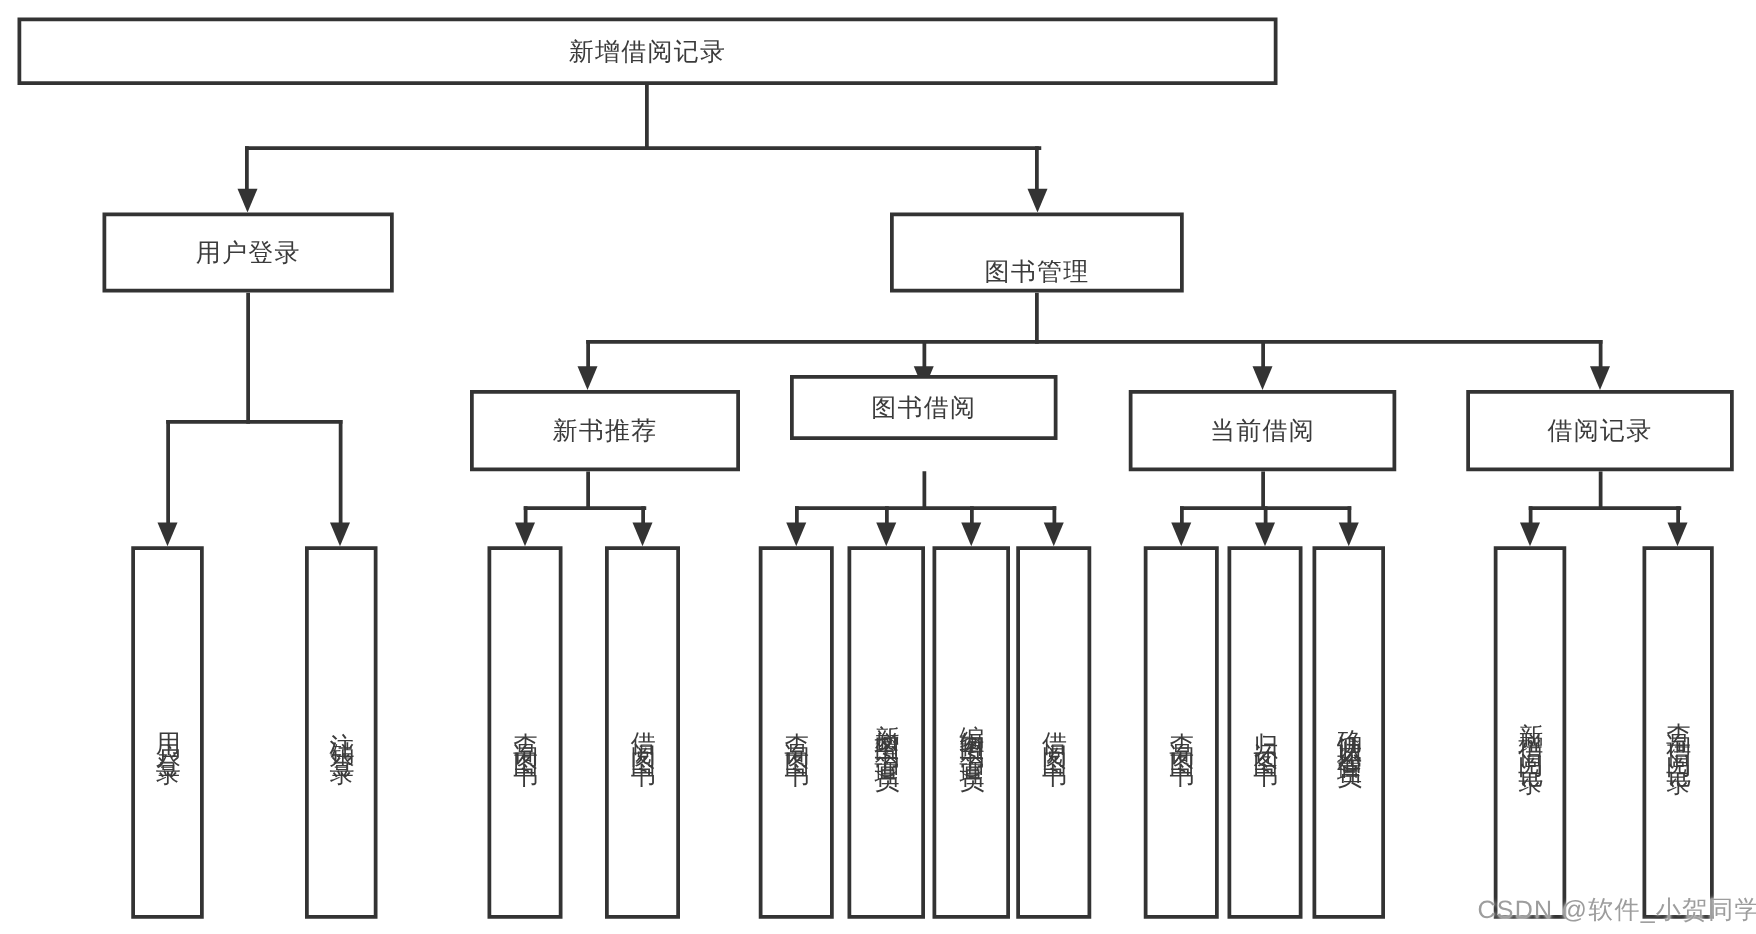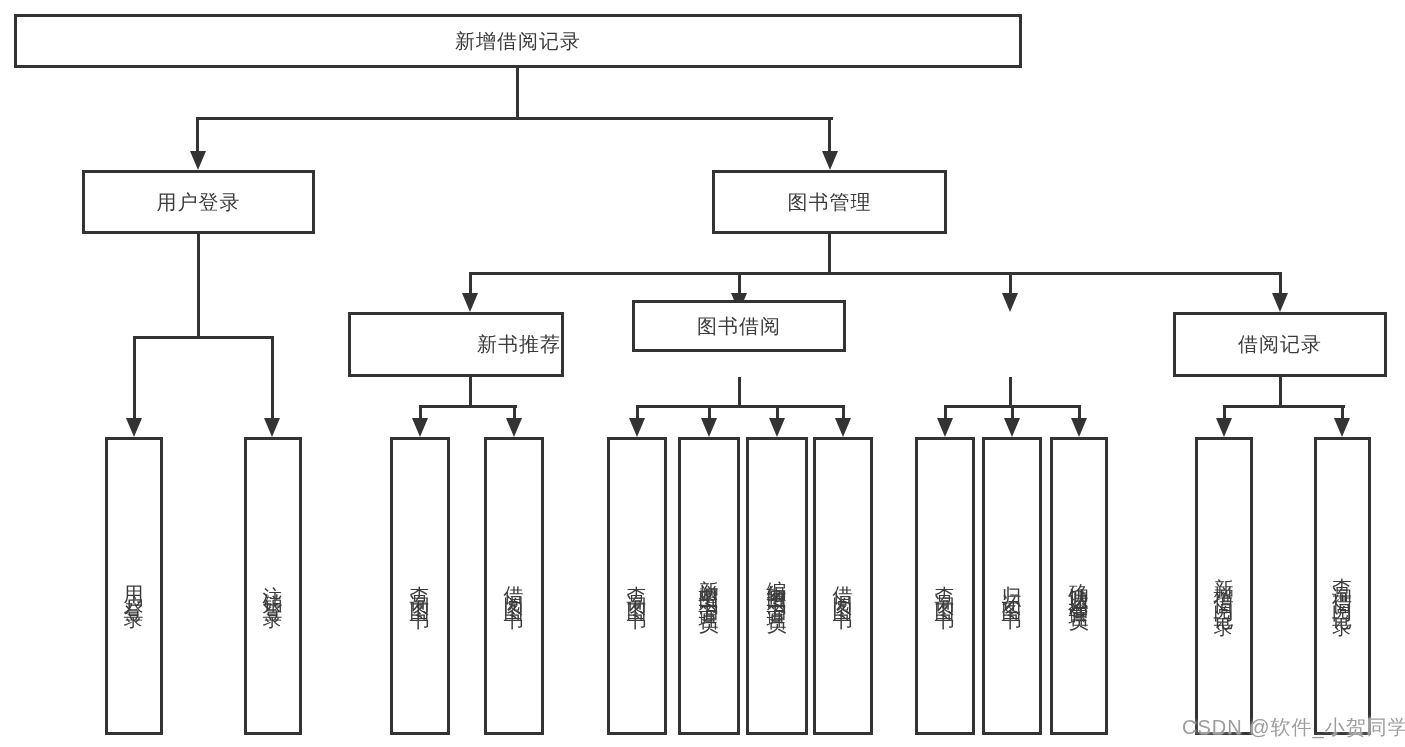--- a/index.html
+++ b/index.html
@@ -78,21 +78,21 @@
   <div class="vline" style="left:516px; top:68px; height:51px;"></div>
   <div class="hline" style="left:196px; top:117px; width:637px;"></div>
   <div class="vline" style="left:196px; top:117px; height:35px;"></div>
   <div class="arrow" style="left:190px; top:151px;"></div>
   <div class="vline" style="left:828px; top:117px; height:35px;"></div>
   <div class="arrow" style="left:822px; top:151px;"></div>
 
   <div class="box" style="left:82px; top:170px; width:233px; height:64px;">
     <span class="hlabel">用户登录</span>
   </div>
-  <div class="box" style="left:712px; top:170px; width:235px; height:64px;">
+  <div class="box" style="left:712px; top:170px; width:235px; height:64px;align-items:flex-end;">
     <span class="hlabel">图书管理</span>
   </div>
 
   <div class="vline" style="left:197px; top:234px; height:105px;"></div>
   <div class="hline" style="left:133px; top:336px; width:141px;"></div>
   <div class="vline" style="left:133px; top:336px; height:83px;"></div>
   <div class="arrow" style="left:126px; top:418px;"></div>
   <div class="vline" style="left:271px; top:336px; height:83px;"></div>
   <div class="arrow" style="left:264px; top:418px;"></div>
 
@@ -100,25 +100,28 @@
   <div class="hline" style="left:469px; top:272px; width:813px;"></div>
   <div class="vline" style="left:469px; top:272px; height:22px;"></div>
   <div class="arrow" style="left:462px; top:293px;"></div>
   <div class="vline" style="left:738px; top:272px; height:22px;"></div>
   <div class="arrow" style="left:731px; top:293px;"></div>
   <div class="vline" style="left:1009px; top:272px; height:22px;"></div>
   <div class="arrow" style="left:1002px; top:293px;"></div>
   <div class="vline" style="left:1279px; top:272px; height:22px;"></div>
   <div class="arrow" style="left:1272px; top:293px;"></div>
 
-  <div class="box" style="left:348px; top:312px; width:216px; height:65px;justify-content:flex-end;">
+  <div class="box" style="left:376px; top:312px; width:216px; height:65px;">
     <span class="hlabel">新书推荐</span>
   </div>
   <div class="box" style="left:632px; top:300px; width:214px; height:52px;">
     <span class="hlabel">图书借阅</span>
+  </div>
+  <div class="box" style="left:903px; top:312px; width:214px; height:65px;">
+    <span class="hlabel">当前借阅</span>
   </div>
   <div class="box" style="left:1173px; top:312px; width:214px; height:65px;">
     <span class="hlabel">借阅记录</span>
   </div>
 
   <div class="vline" style="left:469px; top:377px; height:31px;"></div>
   <div class="hline" style="left:419px; top:405px; width:98px;"></div>
   <div class="vline" style="left:419px; top:405px; height:14px;"></div>
   <div class="arrow" style="left:412px; top:418px;"></div>
   <div class="vline" style="left:513px; top:405px; height:14px;"></div>

